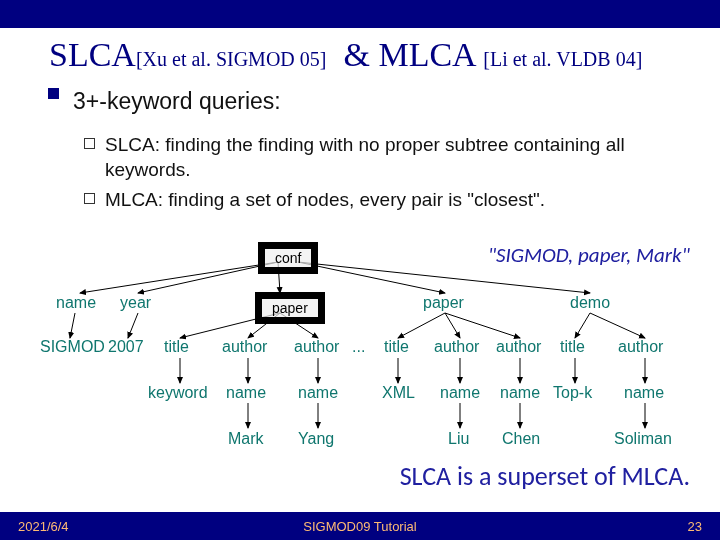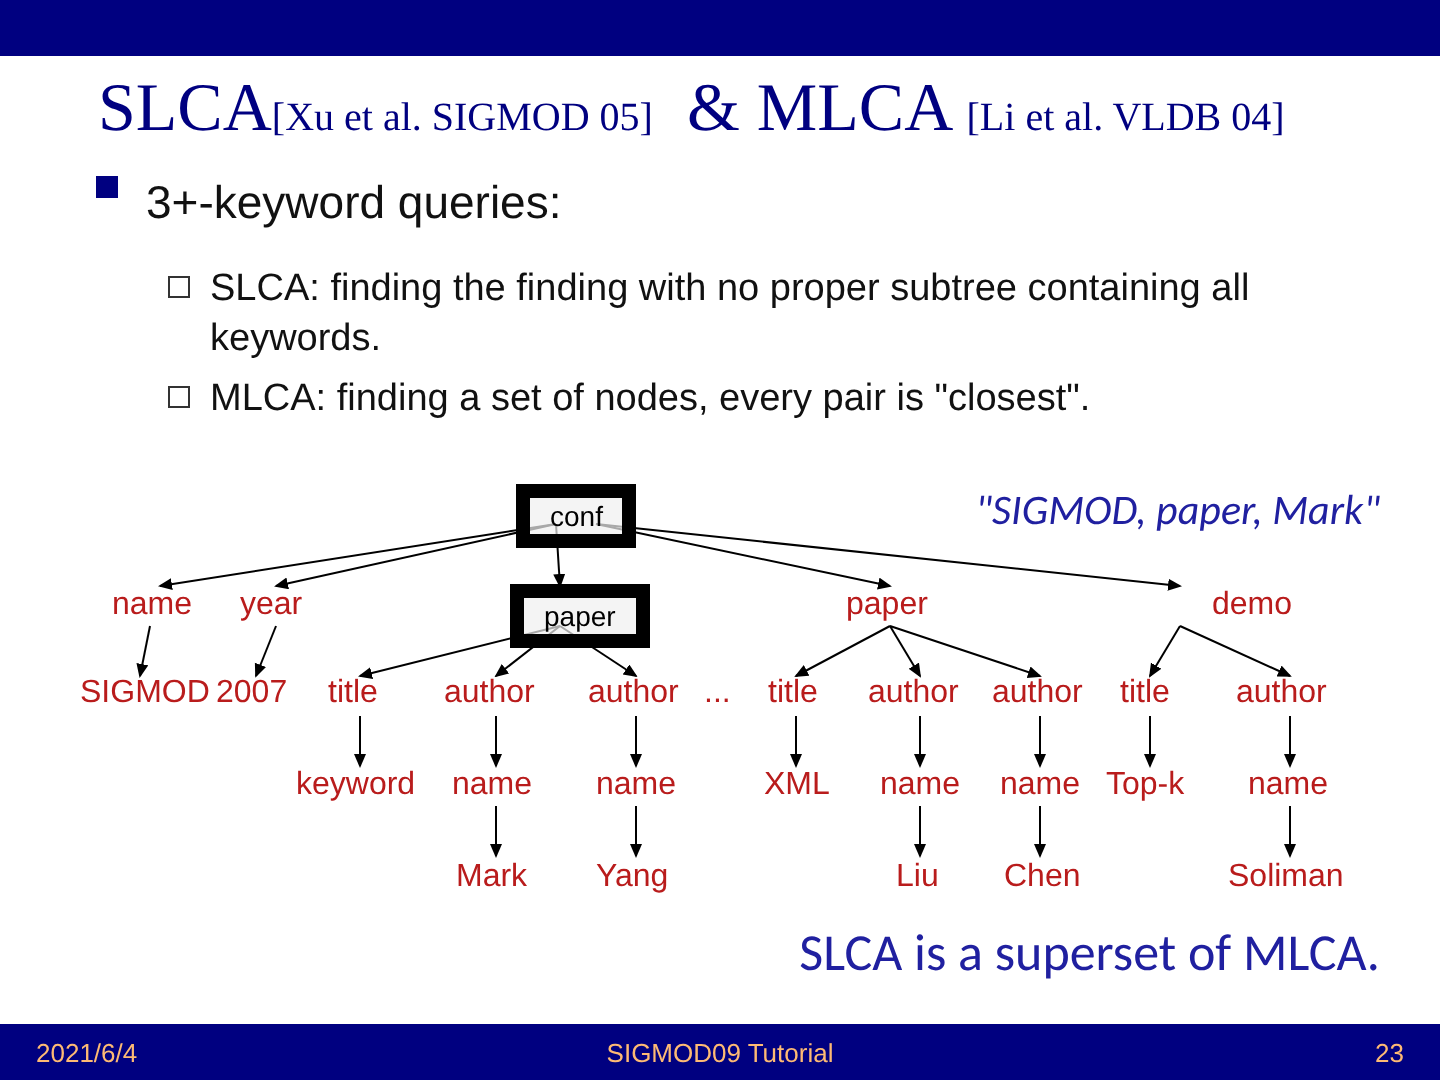--- a/index.html
+++ b/index.html
@@ -58,21 +58,21 @@
     flex: 0 0 auto;
   }
   .tree {
     position: absolute;
     left: 0; top: 238px;
     width: 720px; height: 250px;
   }
   .node {
     position: absolute;
     font-size: 16px;
-    color: #b91c1c;
+    color: #0f766e;
     white-space: nowrap;
     text-align: right;
   }
   .quote {
     position: absolute;
     right: 30px;
     top: 242px;
     color: #2020a0;
     font-style: italic;
     font-family: Calibri, Arial, sans-serif;
@@ -198,21 +198,21 @@
 
     <line x1="645" y1="165" x2="645" y2="190" stroke="#000" marker-end="url(#arr)"></line>
   </svg>
 
   <div class="box" style="left:258px; top:4px;">conf</div>
 
   <div class="node" style="left:56px;  top:56px;">name</div>
   <div class="node" style="left:120px; top:56px;">year</div>
   <div class="box" style="left:255px; top:54px;">paper</div>
   <div class="node" style="left:423px; top:56px;">paper</div>
-  <div class="node" style="left:570px; top:56px;margin-left:36px;">demo</div>
+  <div class="node" style="left:570px; top:56px;">demo</div>
 
   <div class="node" style="left:40px;  top:100px;">SIGMOD</div>
   <div class="node" style="left:108px; top:100px;">2007</div>
   <div class="node" style="left:164px; top:100px;">title</div>
   <div class="node" style="left:222px; top:100px;">author</div>
   <div class="node" style="left:294px; top:100px;">author</div>
   <div class="node" style="left:352px; top:100px;">...</div>
   <div class="node" style="left:384px; top:100px;">title</div>
   <div class="node" style="left:434px; top:100px;">author</div>
   <div class="node" style="left:496px; top:100px;">author</div>

